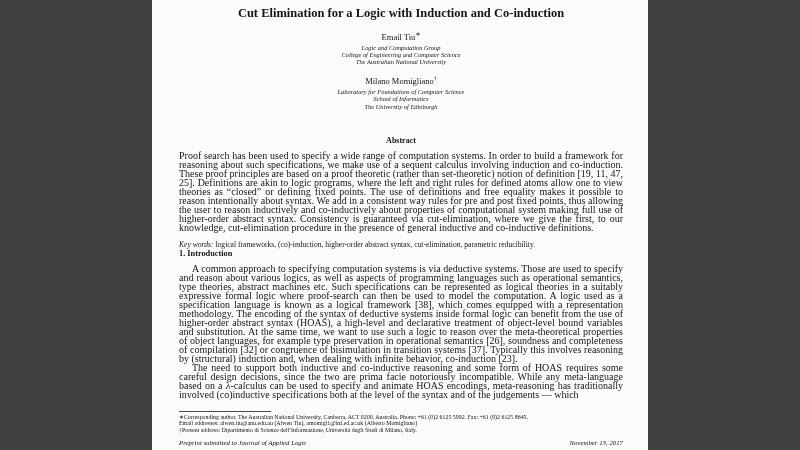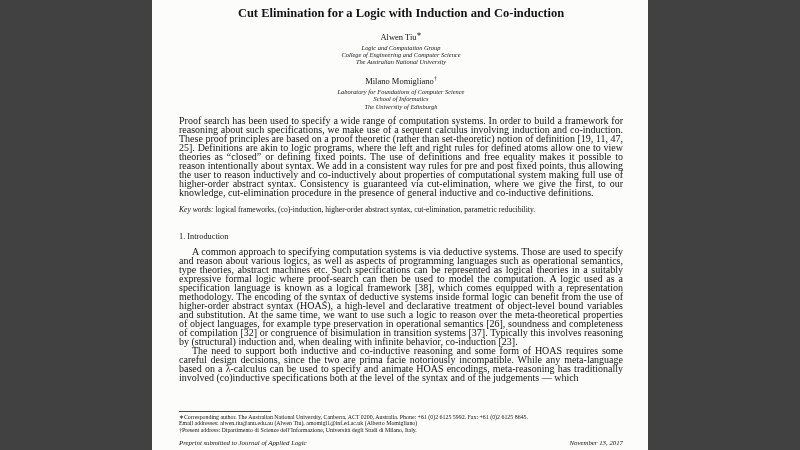--- a/index.html
+++ b/index.html
@@ -29,21 +29,21 @@
     text-align:center; font-style:italic;
     font-size:6.4px; line-height:7.2px; margin-top:2px;
   }
   .abstract-heading { text-align:center; font-weight:bold; font-size:8px; margin-top:26px; }
   .abstract-body {
     margin-top:6px; font-size:10px; line-height:9px;
     text-align:justify;
   }
   .keywords { margin-top:8px; font-size:7.6px; line-height:9px; text-align:justify; }
   .kw-label { font-style:italic; }
-  .section-heading { margin-top:18px; font-size:8.3px; font-weight:normal; }
+  .section-heading { font-size:8.3px; font-weight:bold; }
   .para {
     margin-top:6px; font-size:10px; line-height:9px;
     text-align:justify; text-indent:13px;
   }
   .para.follow { margin-top:0; }
   .bottom { position:absolute; left:27px; right:25px; bottom:4px; }
   .fn-rule { width:92px; height:1px; background:#4a4a4a; margin-bottom:2px; }
   .fn { font-size:5.9px; line-height:6.8px; text-align:justify; }
   .footer-row {
     display:flex; justify-content:space-between;
@@ -60,37 +60,38 @@
 <body>
 
 <div class="arxiv-stamp">arXiv:1009.6171v1  [cs.LO]  30 Sep 2010</div>
 
 <div class="page">
   <div class="content">
 
     <div class="title">Cut Elimination for a Logic with Induction and Co-induction</div>
 
     <div>
-      <div class="author-name"><span>Alwen Tiu</span><sup>∗</sup></div>
+      <div class="author-name"><span>Email Tiu</span><sup>∗</sup></div>
       <div class="aff">
         <div>Logic and Computation Group</div>
         <div>College of Engineering and Computer Science</div>
         <div>The Australian National University</div>
       </div>
     </div>
 
     <div>
       <div class="author-name"><span>Milano Momigliano</span><sup>†</sup></div>
       <div class="aff">
         <div>Laboratory for Foundations of Computer Science</div>
         <div>School of Informatics</div>
         <div>The University of Edinburgh</div>
       </div>
     </div>
 
+    <div class="abstract-heading">Abstract</div>
     <div class="abstract-body">Proof search has been used to specify a wide range of computation systems. In order to build a framework for reasoning about such specifications, we make use of a sequent calculus involving induction and co-induction. These proof principles are based on a proof theoretic (rather than set-theoretic) notion of definition [19, 11, 47, 25]. Definitions are akin to logic programs, where the left and right rules for defined atoms allow one to view theories as “closed” or defining fixed points. The use of definitions and free equality makes it possible to reason intentionally about syntax. We add in a consistent way rules for pre and post fixed points, thus allowing the user to reason inductively and co-inductively about properties of computational system making full use of higher-order abstract syntax. Consistency is guaranteed via cut-elimination, where we give the first, to our knowledge, cut-elimination procedure in the presence of general inductive and co-inductive definitions.</div>
 
     <div class="keywords">
       <span class="kw-label">Key words:</span>
       <span>logical frameworks, (co)-induction, higher-order abstract syntax, cut-elimination, parametric reducibility.</span>
     </div>
 
     <div class="section-heading">1. Introduction</div>
     <div class="para">A common approach to specifying computation systems is via deductive systems. Those are used to specify and reason about various logics, as well as aspects of programming languages such as operational semantics, type theories, abstract machines etc. Such specifications can be represented as logical theories in a suitably expressive formal logic where proof-search can then be used to model the computation. A logic used as a specification language is known as a logical framework [38], which comes equipped with a representation methodology. The encoding of the syntax of deductive systems inside formal logic can benefit from the use of higher-order abstract syntax (HOAS), a high-level and declarative treatment of object-level bound variables and substitution. At the same time, we want to use such a logic to reason over the meta-theoretical properties of object languages, for example type preservation in operational semantics [26], soundness and completeness of compilation [32] or congruence of bisimulation in transition systems [37]. Typically this involves reasoning by (structural) induction and, when dealing with infinite behavior, co-induction [23].</div>
     <div class="para follow">The need to support both inductive and co-inductive reasoning and some form of HOAS requires some careful design decisions, since the two are prima facie notoriously incompatible. While any meta-language based on a λ-calculus can be used to specify and animate HOAS encodings, meta-reasoning has traditionally involved (co)inductive specifications both at the level of the syntax and of the judgements — which</div>

